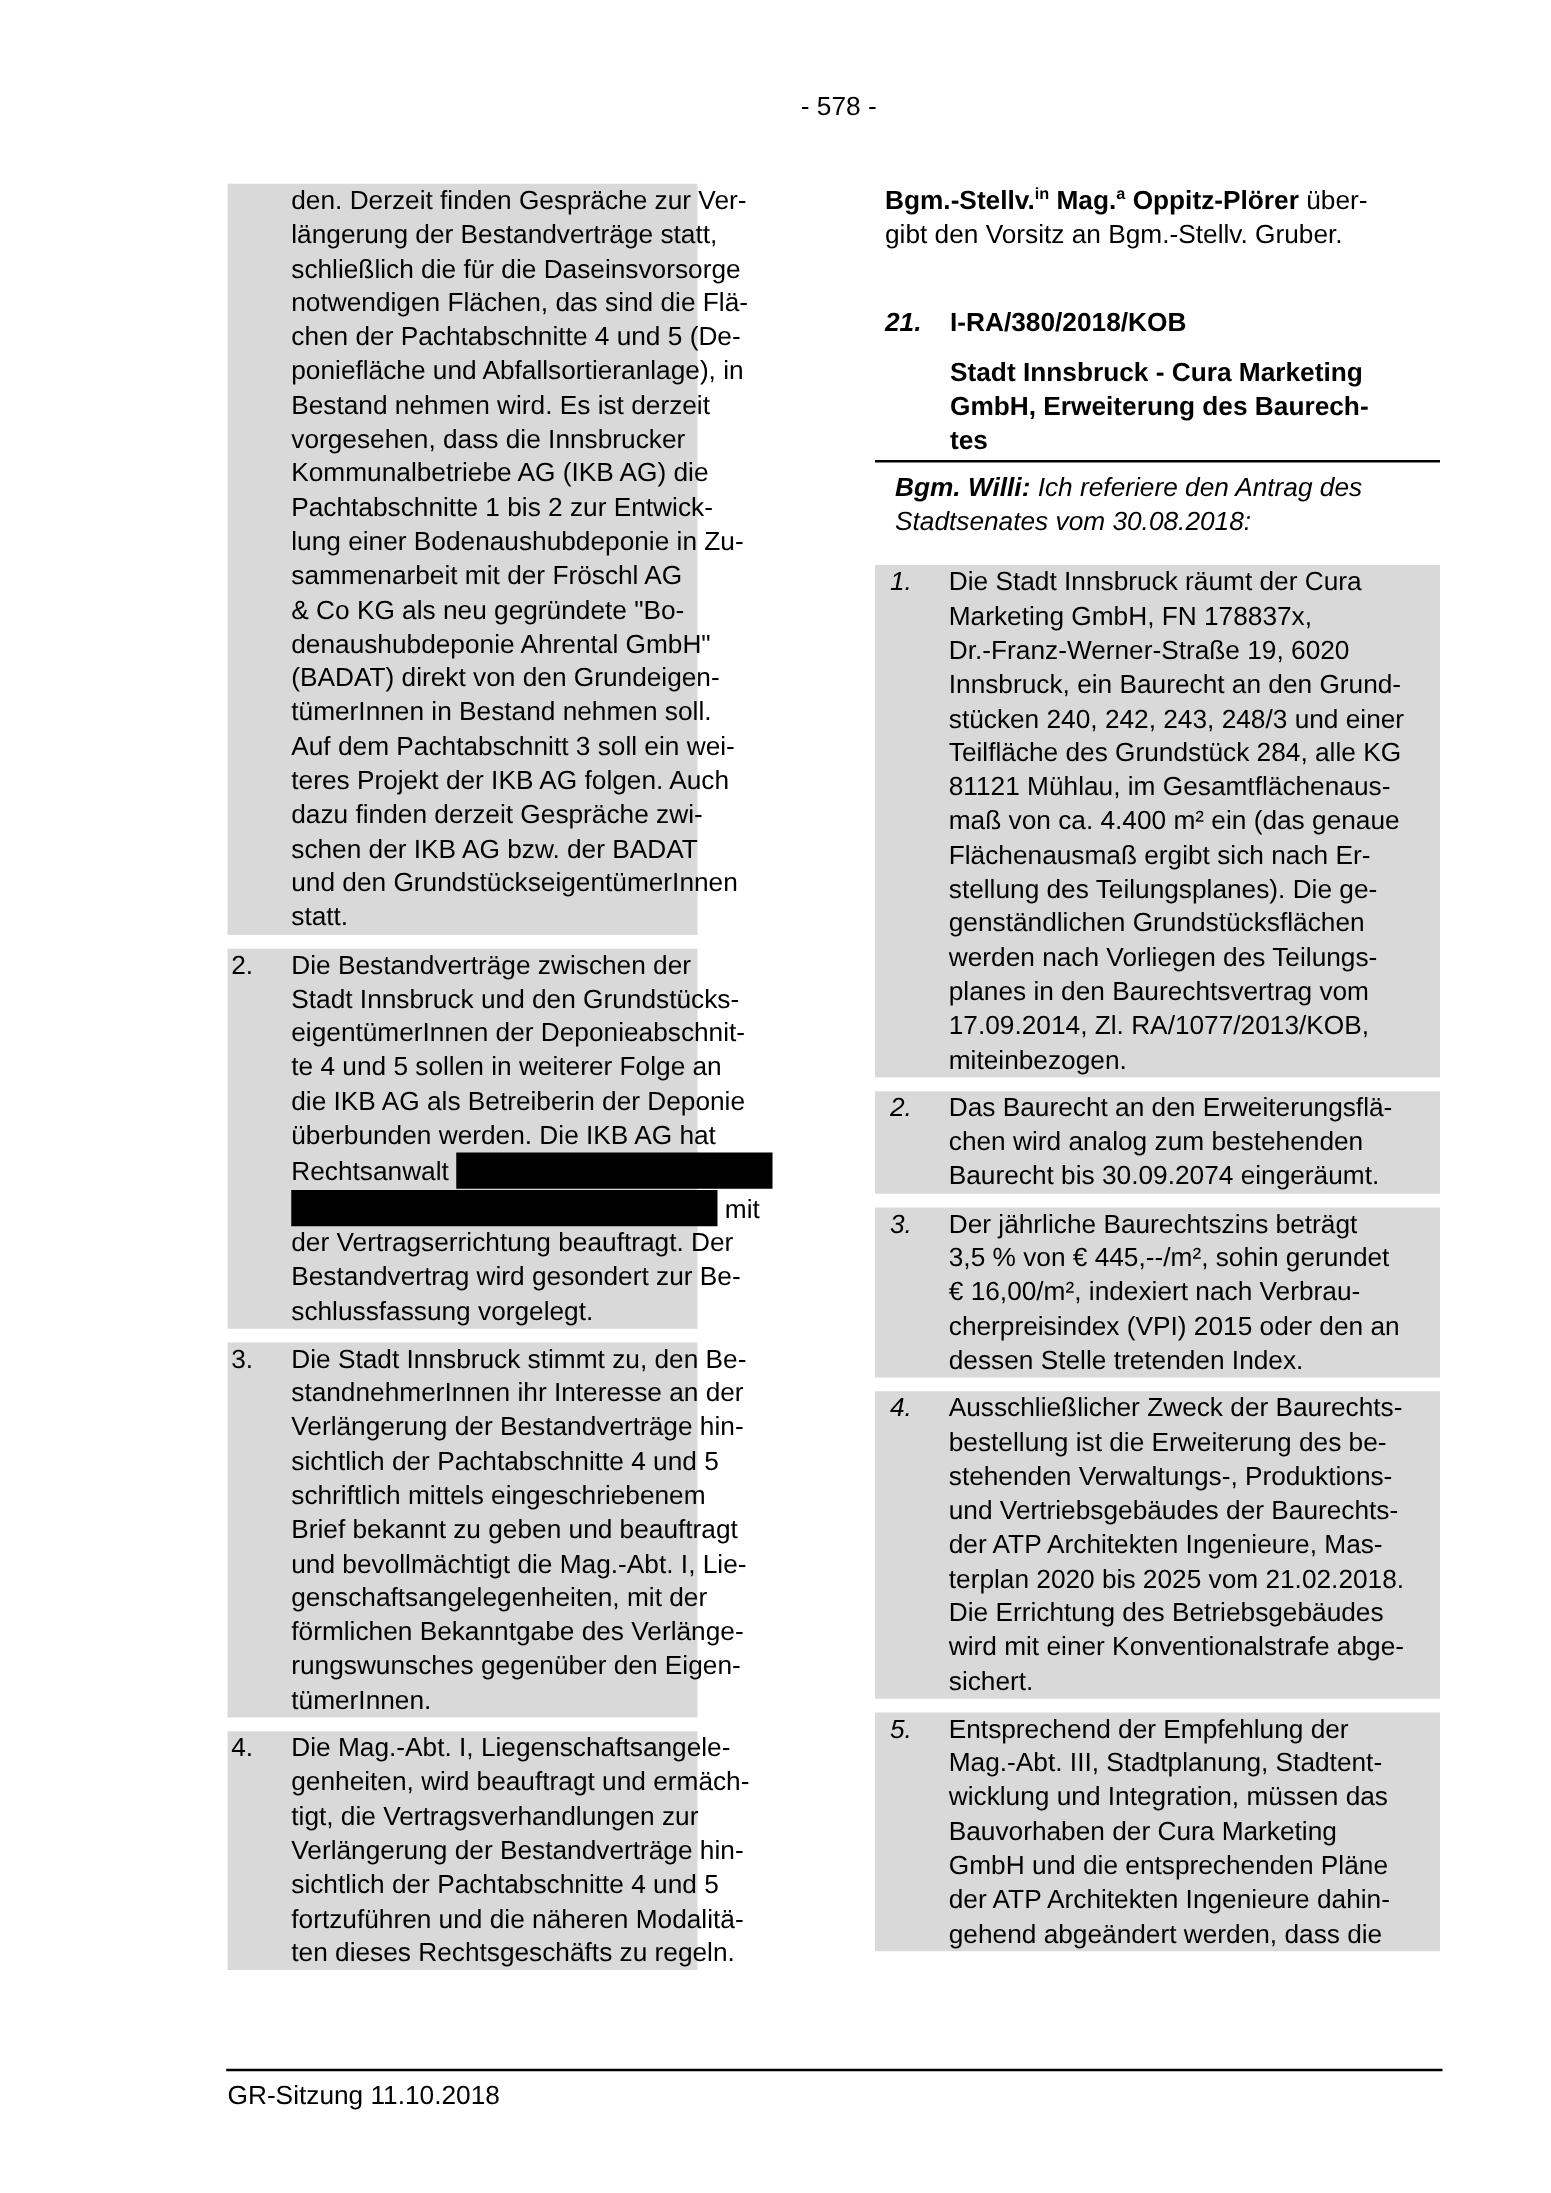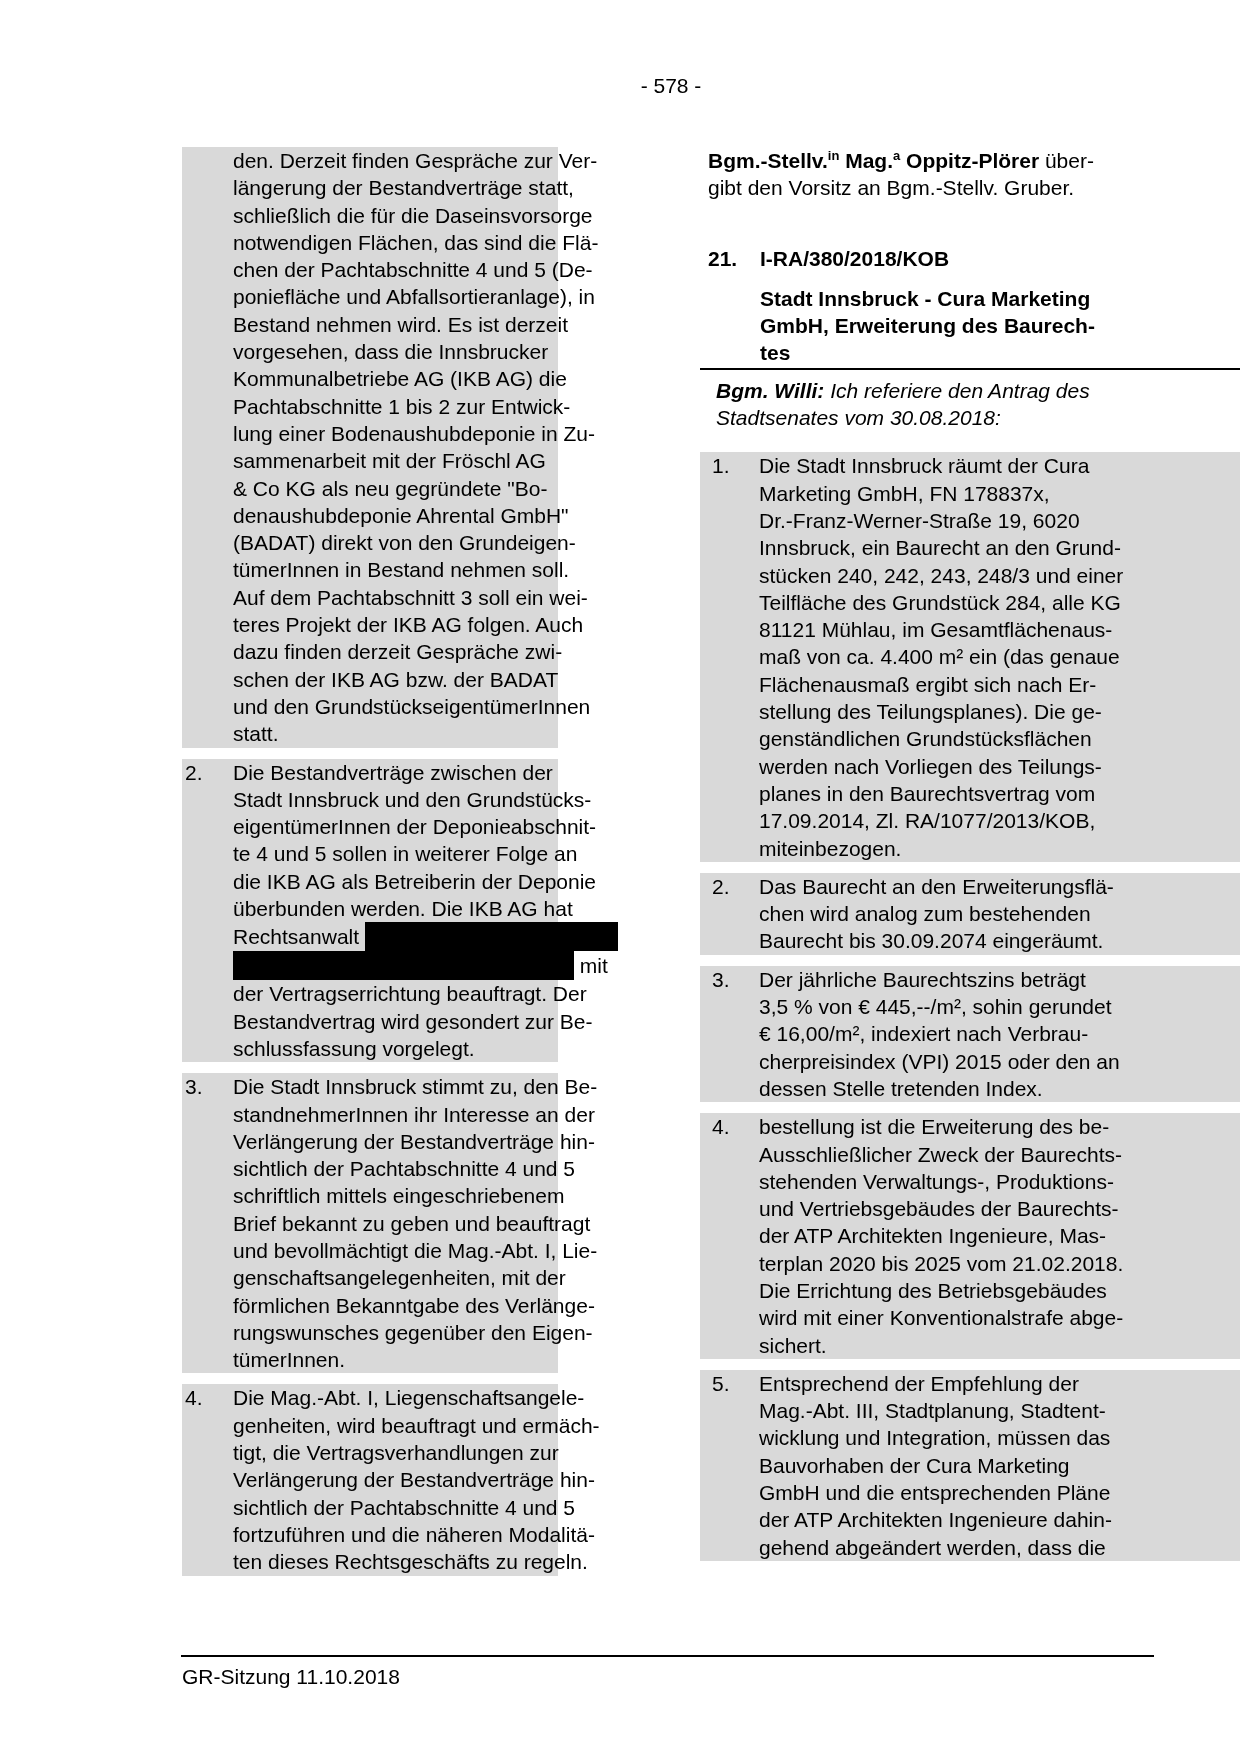--- a/index.html
+++ b/index.html
@@ -15,29 +15,29 @@
     overflow:hidden;
     margin-left:37px;
   }
   .pageno{
     position:absolute;top:72px;left:634px;
     transform:translateX(-50%);
     white-space:pre;
   }
   .col{position:absolute;top:147px;}
   .col-left{left:145px;width:376px;}
-  .col-right{left:663px;width:540px;}
+  .col-right{left:663px;width:452px;}
   .block{position:relative;}
   .block + .block{margin-top:11px;}
   .hl{background:var(--hl,#d9d9d9);}
   .para, .item{padding-left:51px;}
   .col-right .para-intro{padding-left:8px;}
   .col-right .item{padding-left:59px;}
   .num{position:absolute;left:3px;top:0;white-space:pre;}
-  .col-right .num{left:12px;}
+  .col-right .num{left:12px;font-style:italic;}
   .line{white-space:pre;min-height:27.3px;}
   .bold{font-weight:700;}
   .sup{font-size:13px;vertical-align:super;line-height:0;}
   .redact{
     display:inline-block;
     background:var(--redact,#000000);
     height:29px;
     vertical-align:-7px;
   }
   
@@ -185,22 +185,22 @@
         <div class="block item hl">
           <span class="num">3.</span>
           <div class="line">Der jährliche Baurechtszins beträgt</div>
           <div class="line">3,5 % von € 445,--/m², sohin gerundet</div>
           <div class="line">€ 16,00/m², indexiert nach Verbrau-</div>
           <div class="line">cherpreisindex (VPI) 2015 oder den an</div>
           <div class="line">dessen Stelle tretenden Index.</div>
         </div>
         <div class="block item hl">
           <span class="num">4.</span>
+          <div class="line">Ausschließlicher Zweck der Baurechts-</div>
           <div class="line">bestellung ist die Erweiterung des be-</div>
-          <div class="line">Ausschließlicher Zweck der Baurechts-</div>
           <div class="line">stehenden Verwaltungs-, Produktions-</div>
           <div class="line">und Vertriebsgebäudes der Baurechts-</div>
           <div class="line">der ATP Architekten Ingenieure, Mas-</div>
           <div class="line">terplan 2020 bis 2025 vom 21.02.2018.</div>
           <div class="line">Die Errichtung des Betriebsgebäudes</div>
           <div class="line">wird mit einer Konventionalstrafe abge-</div>
           <div class="line">sichert.</div>
         </div>
         <div class="block item hl">
           <span class="num">5.</span>

